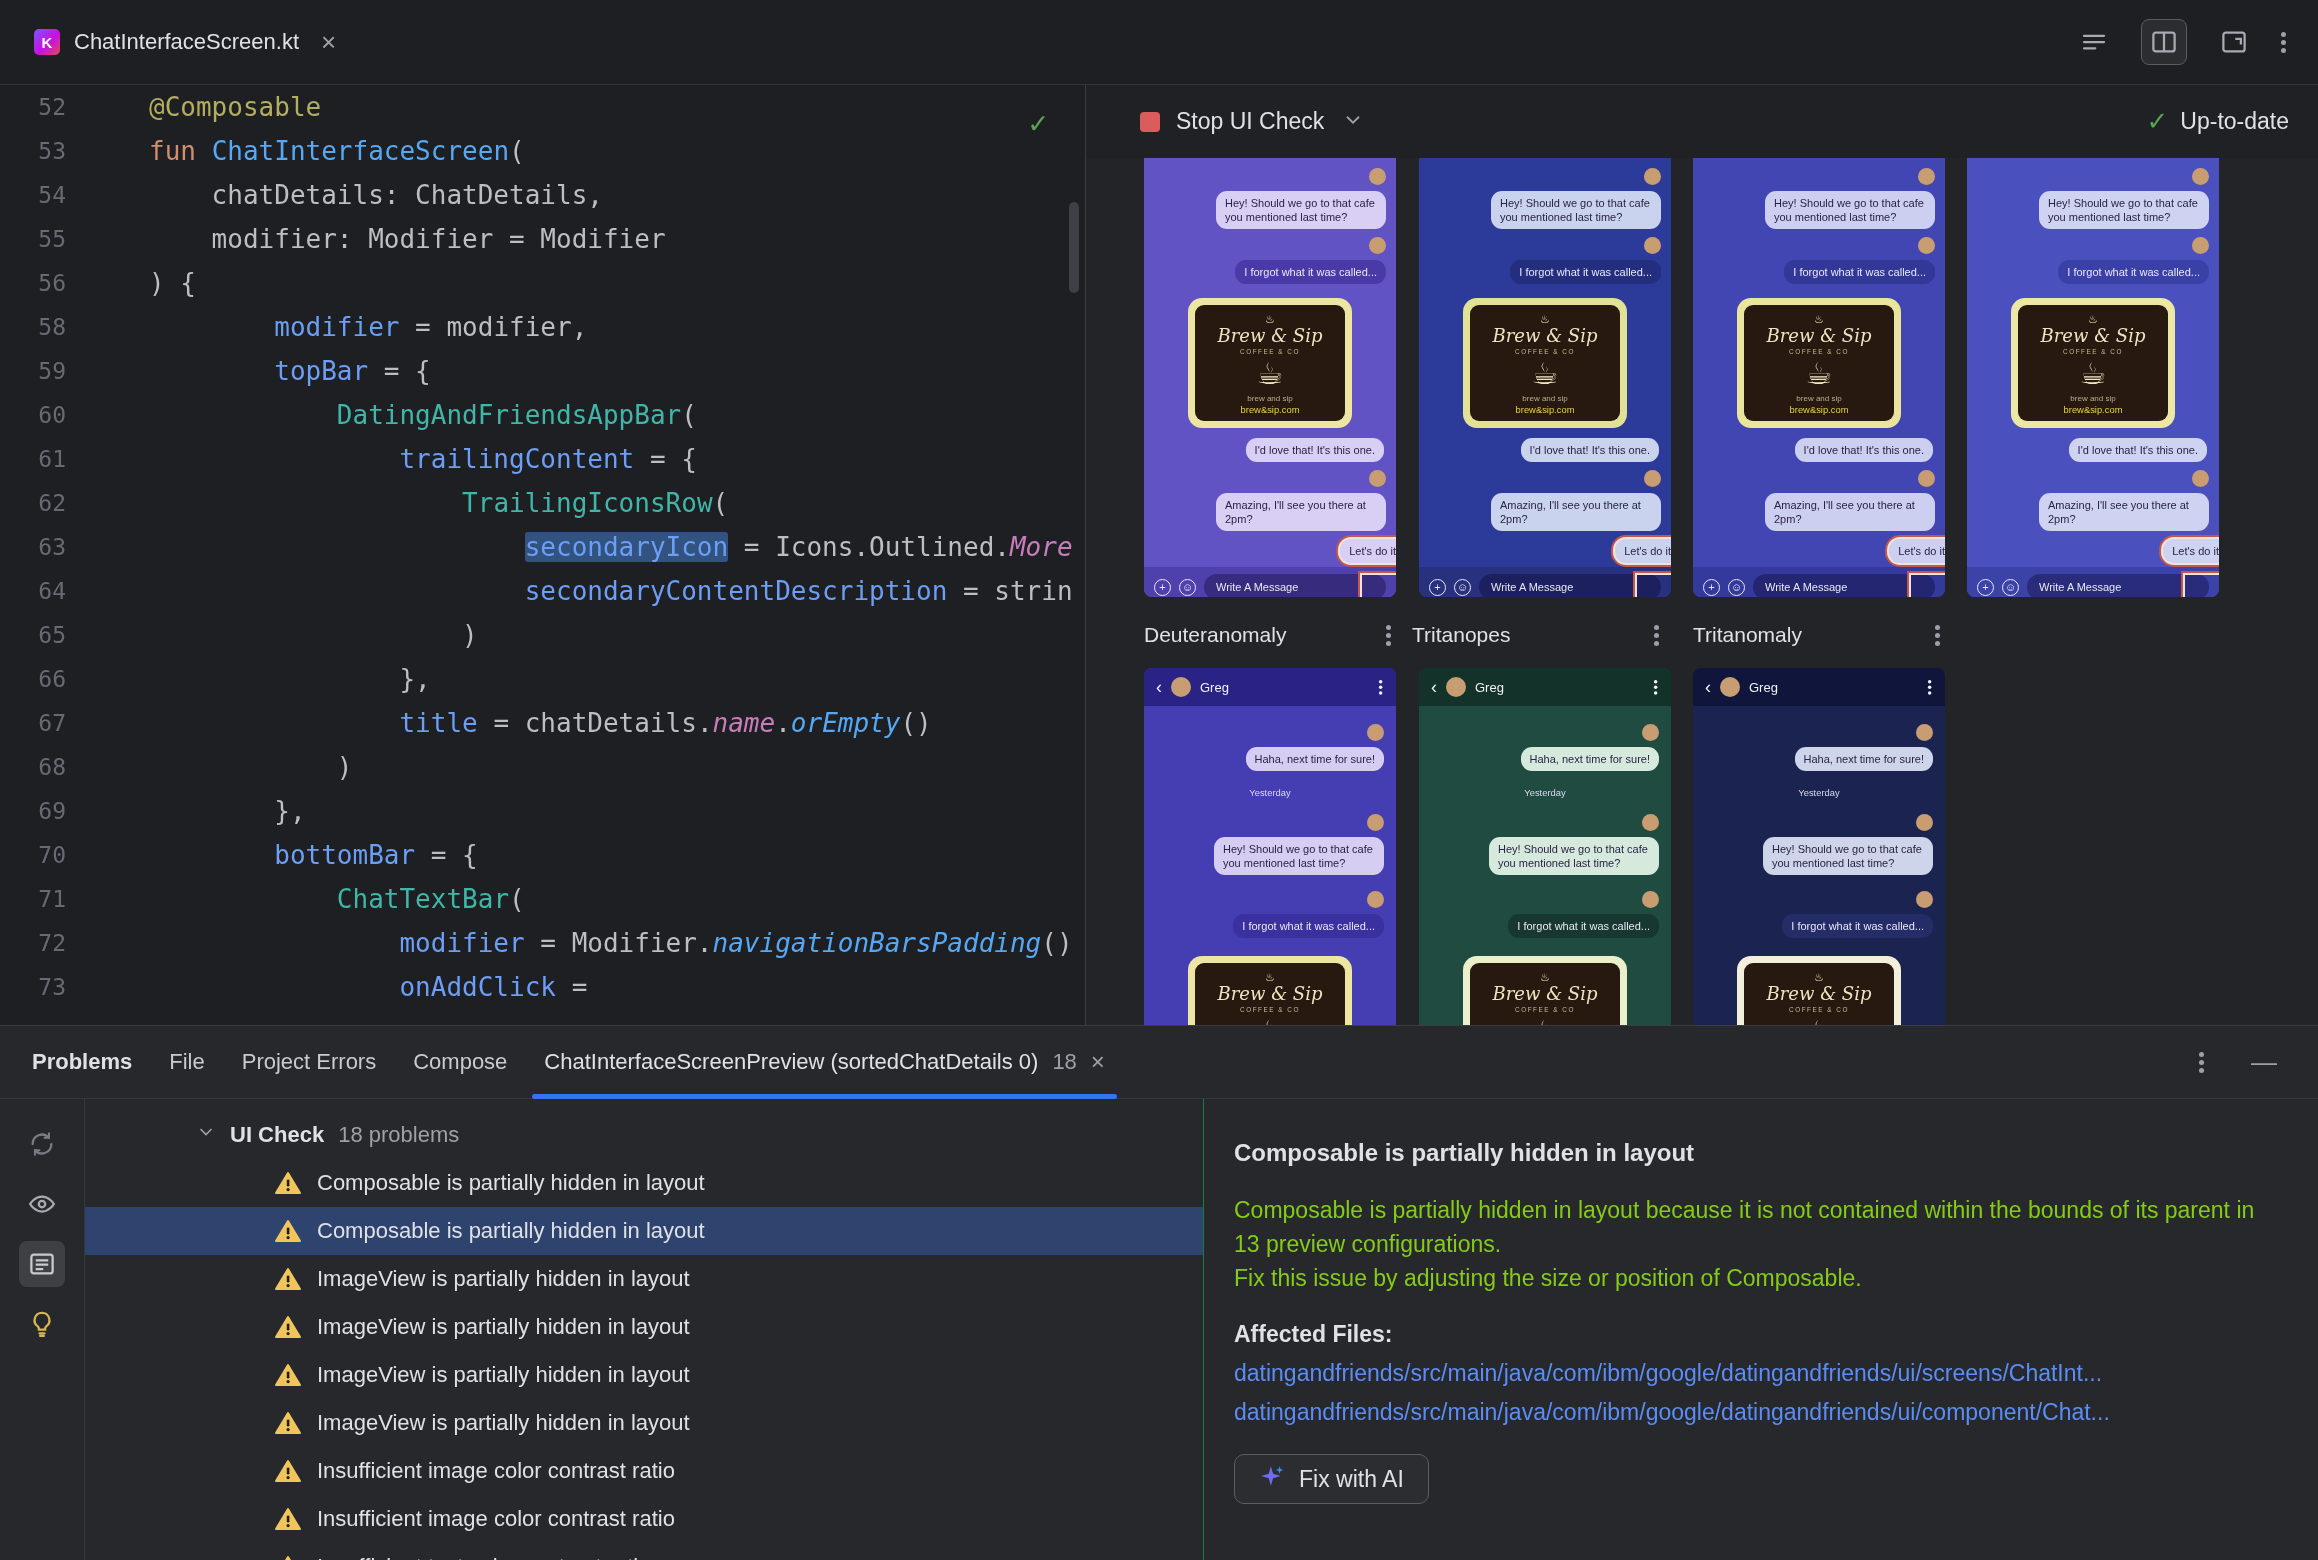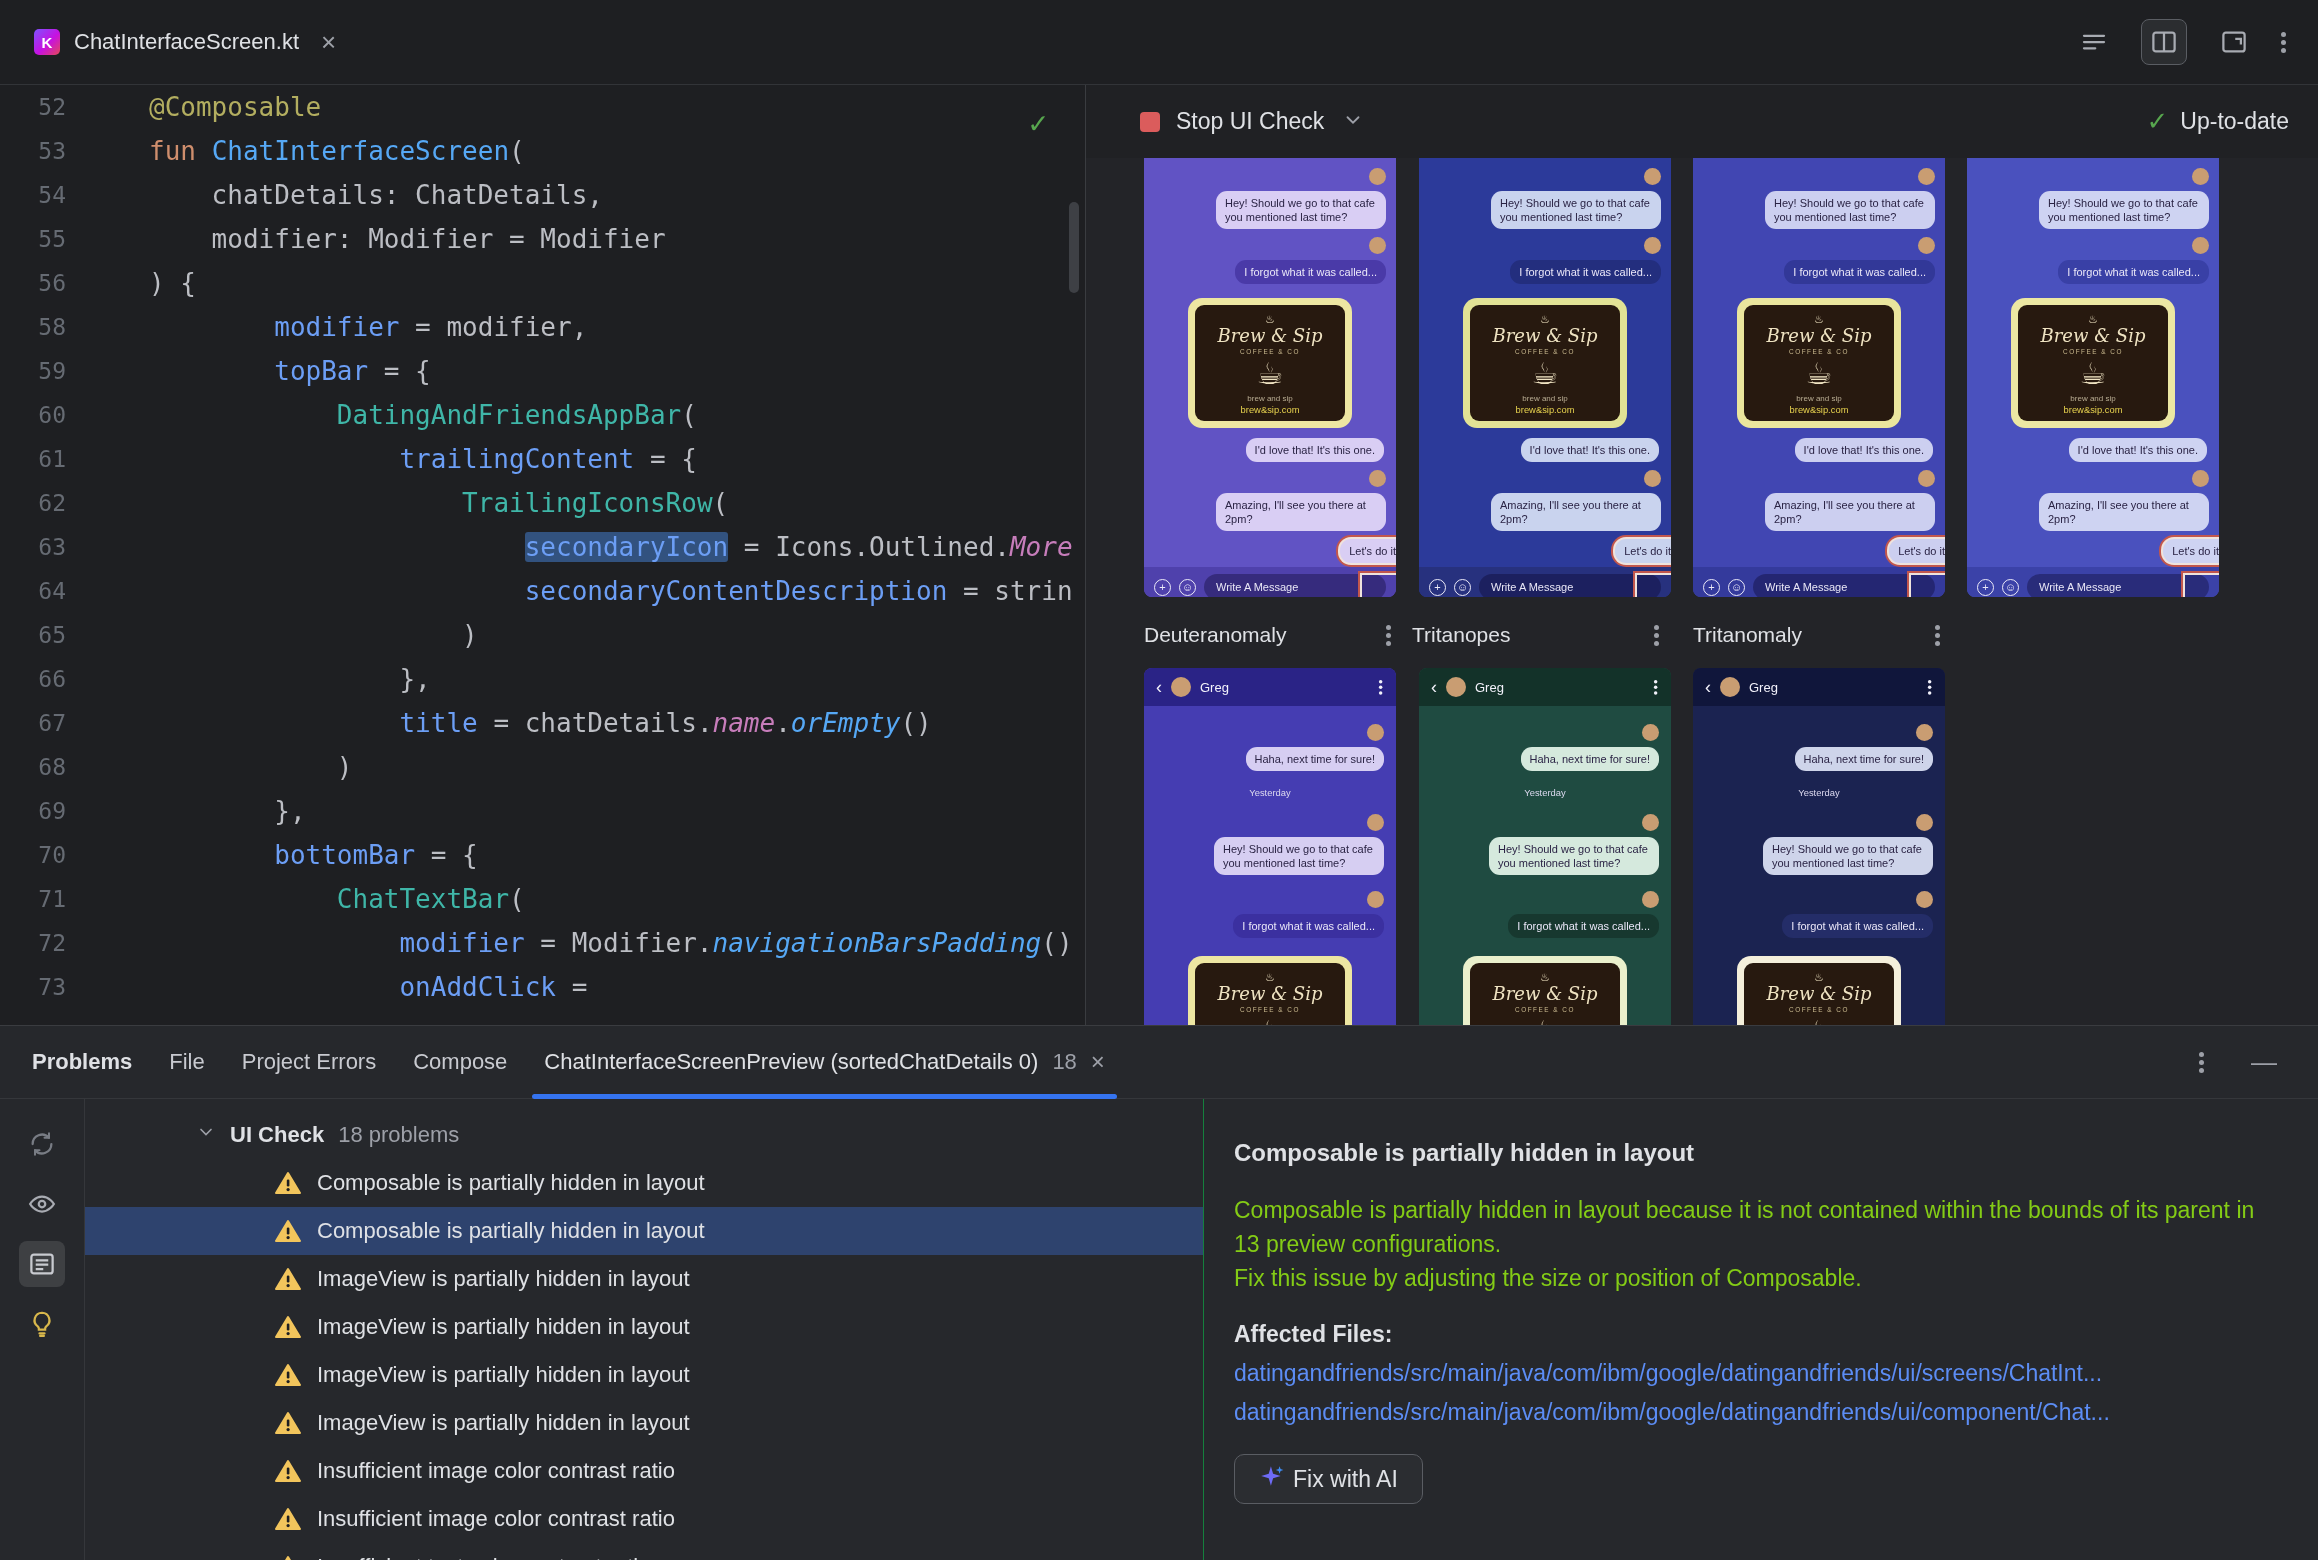--- a/index.html
+++ b/index.html
@@ -102,21 +102,21 @@
   .tree-count{color:#9DA0A8;}
   .prow{height:48px;display:flex;align-items:center;gap:16px;padding-left:190px;font-size:22px;color:#DFE1E5;}
   .prow.selected{background:#2E436E;}
   .warn-icon{display:flex;flex:none;}
   .problem-detail{flex:1;padding:40px 42px 0 30px;overflow:hidden;}
   .detail-title{font-size:24px;font-weight:bold;color:#DFE1E5;}
   .detail-body{margin-top:26px;font-size:23px;line-height:34px;color:#84cc16;}
   .detail-body span{display:block;}
   .affected{margin-top:26px;font-size:23px;font-weight:bold;}
   .file-link{display:block;margin-top:12px;font-size:23px;color:#5C8DF5;text-decoration:none;white-space:nowrap;overflow:hidden;text-overflow:ellipsis;max-width:1040px;}
-  .fix-btn{margin-top:28px;display:inline-flex;align-items:center;gap:8px;height:50px;padding:0 24px;border:1px solid #5A5D63;border-radius:10px;background:#2B2D31;color:#DFE1E5;font-size:23px;font-family:inherit;}
+  .fix-btn{margin-top:28px;display:inline-flex;align-items:center;gap:14px;height:50px;padding:0 24px;border:1px solid #5A5D63;border-radius:10px;background:#2B2D31;color:#DFE1E5;font-size:23px;font-family:inherit;}
 </style>
 </head>
 <body>
 
 <div class="app">
 
   <header class="titlebar">
     <div class="file-tab">
       <span class="kt-logo">K</span>
       <span>ChatInterfaceScreen.kt</span>

